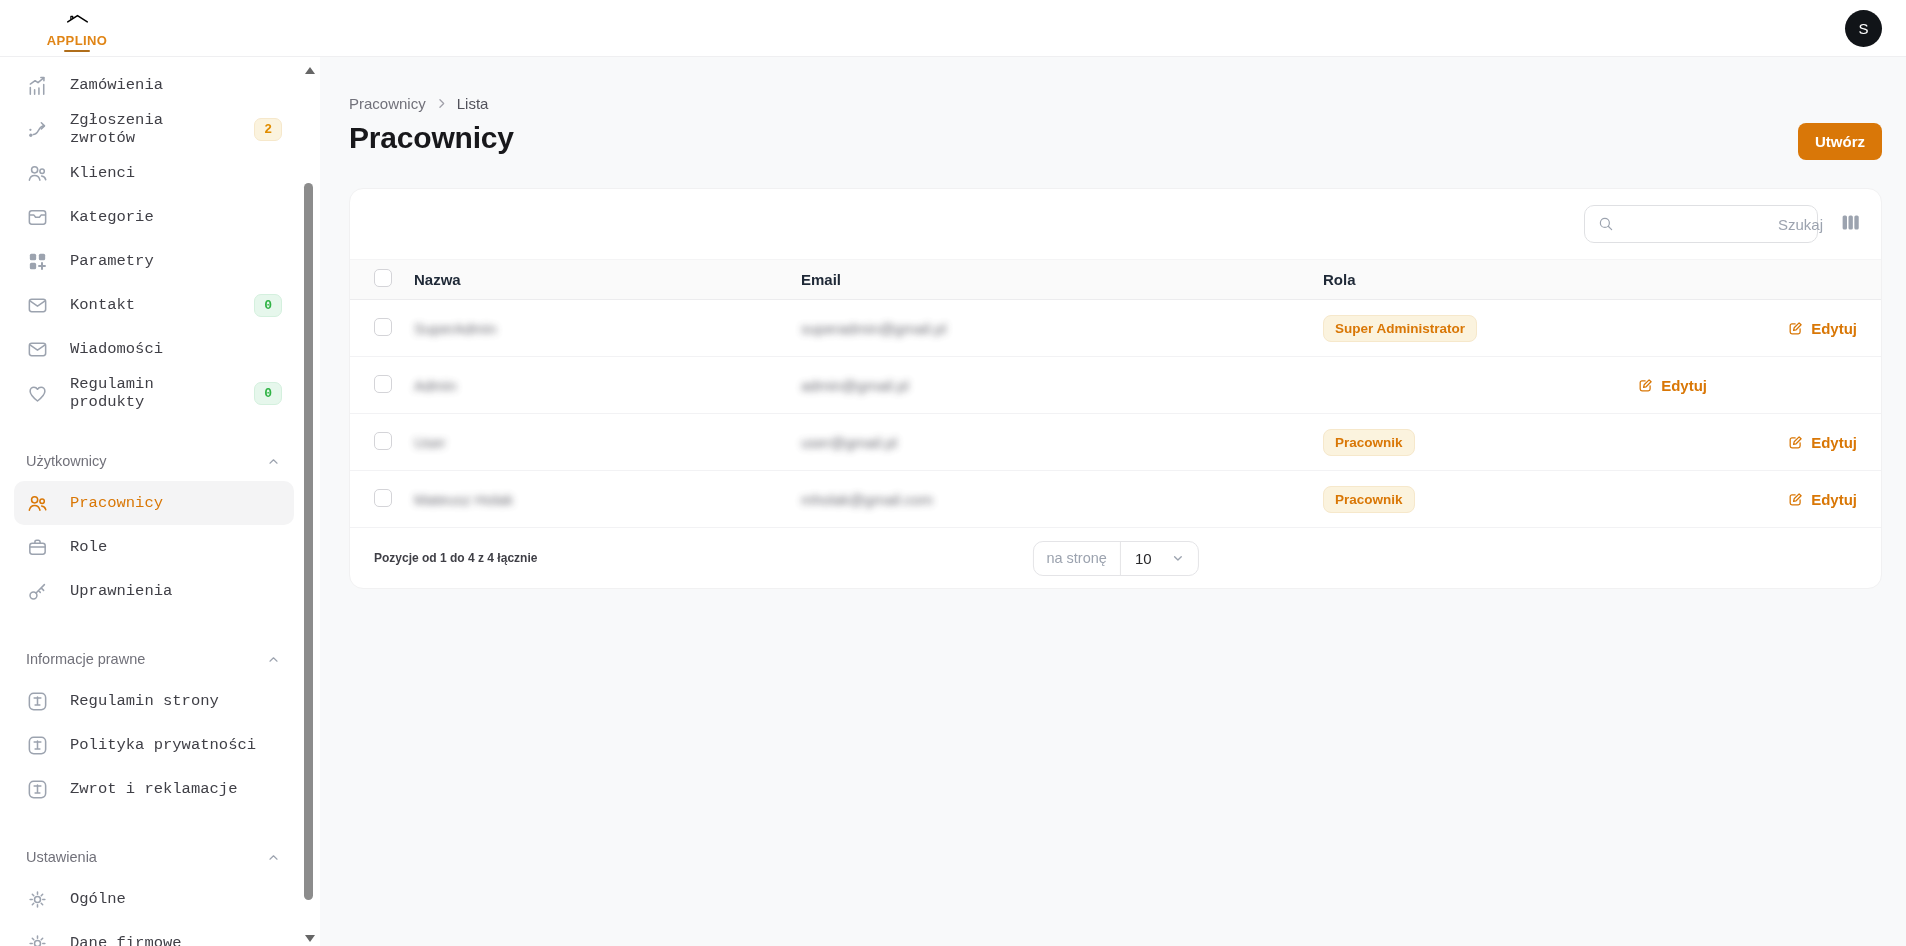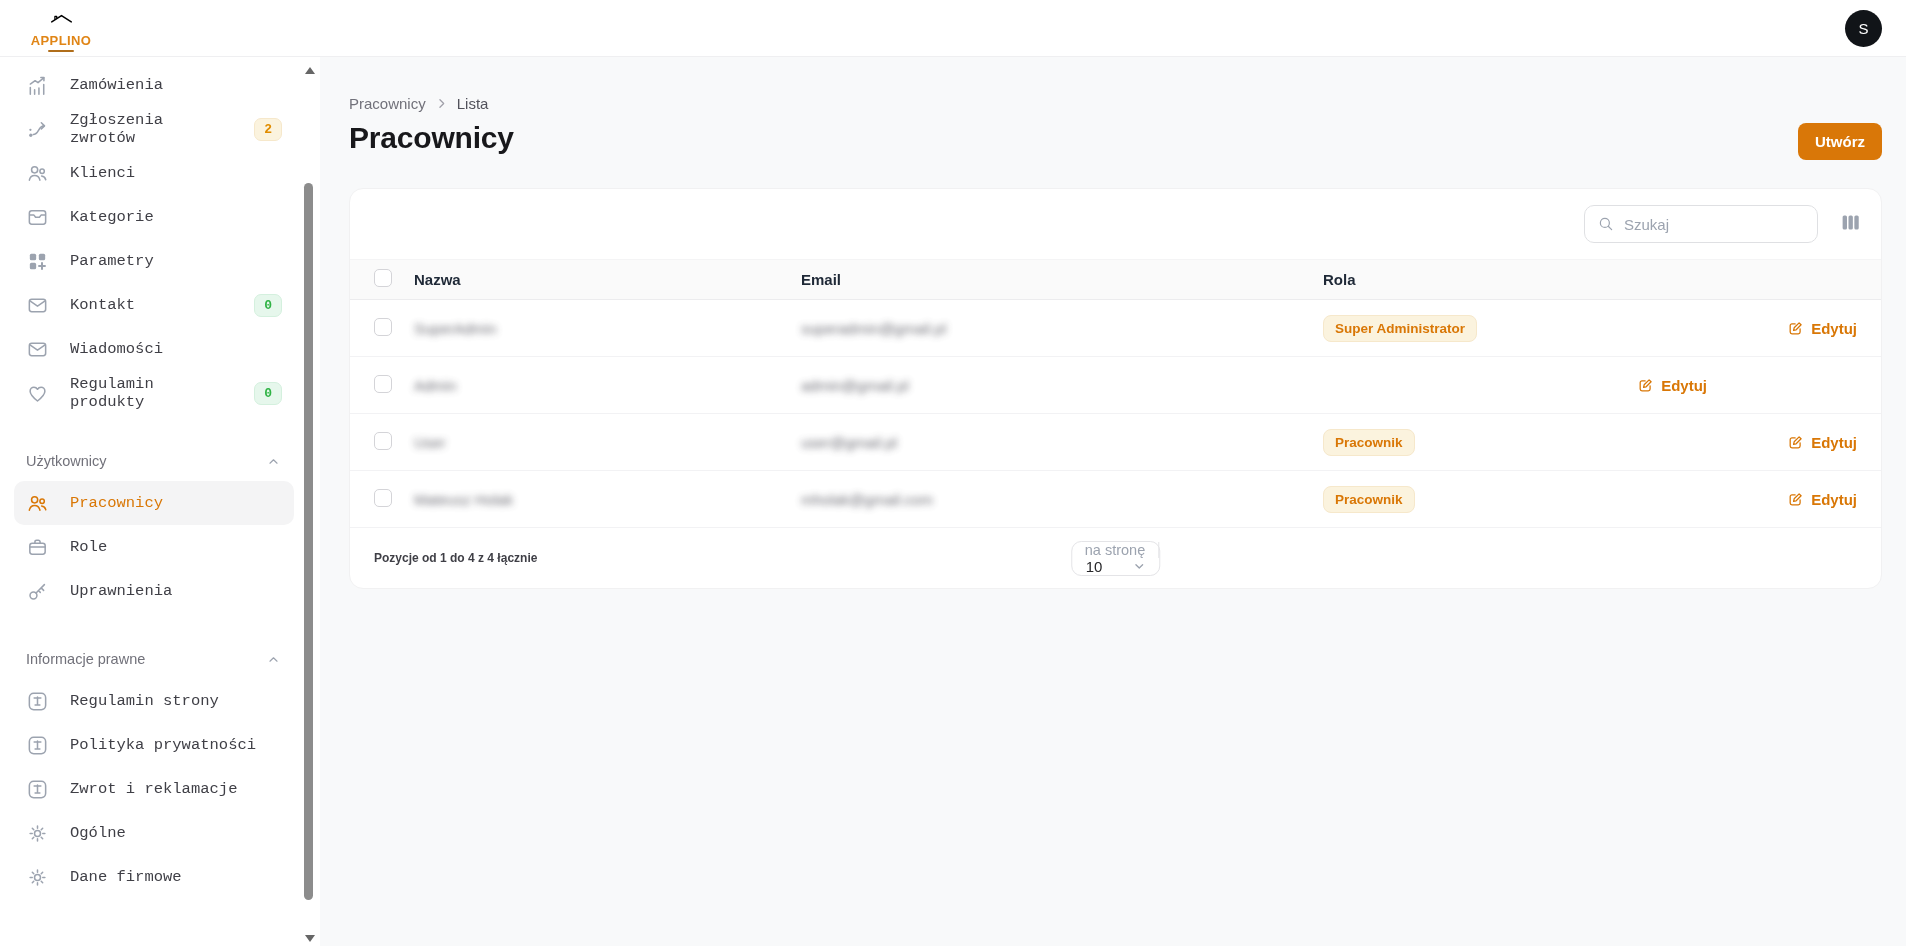--- a/index.html
+++ b/index.html
@@ -2,21 +2,21 @@
 <html><head>
 <meta charset="utf-8">
 <style>
   * { margin:0; padding:0; box-sizing:border-box; }
   html,body { width:1906px; height:946px; overflow:hidden;
     font-family:"Liberation Sans","DejaVu Sans",sans-serif; background:#F8F9FA; }
 
   
   .topbar { position:absolute; top:0; left:0; width:1906px; height:57px;
     background:#fff; border-bottom:1px solid #efeff1; z-index:20; }
-  .logo { position:absolute; left:22px; top:7px; width:78px; text-align:center; cursor:pointer; }
+  .logo { position:absolute; left:38px; top:7px; width:78px; text-align:center; cursor:pointer; }
   .logo-roof { display:block; margin:0 auto; }
   .logo-roof svg { width:40px; height:15px; fill:none; stroke:#E08516; }
   .logo-text { display:block; font-size:13px; font-weight:800; letter-spacing:.4px; color:#E08516; line-height:13px; }
   .logo-underline { display:block; width:26px; height:2px; background:#B06E1B; border-radius:2px; margin:3px auto 0; }
   .avatar { position:absolute; right:24px; top:10px; width:37px; height:37px; border-radius:50%;
     background:#111418; color:#fff; display:flex; align-items:center; justify-content:center;
     font-size:15px; font-weight:500; cursor:pointer; }
 
   
   .layout { position:absolute; top:57px; left:0; right:0; bottom:0; display:flex; }
@@ -59,21 +59,21 @@
   .create-btn { position:absolute; top:66px; right:24px; height:37px; padding:0 17px;
     background:#D97708; color:#fff; border:none; border-radius:8px; font-size:15px; font-weight:600;
     font-family:inherit; cursor:pointer; }
 
   
   .card { margin-top:33px; background:#fff; border:1px solid #f1f1f2; border-radius:14px; overflow:hidden; }
   .toolbar { height:70px; display:flex; align-items:center; justify-content:flex-end; gap:22px; padding:0 20px 0 24px; }
   .search { width:234px; height:38px; border:1px solid #dfe0e3; border-radius:10px; background:#fff;
     display:flex; align-items:center; gap:9px; padding:0 12px; }
   .search .icon { color:#9ca3af; } .search .icon svg { width:18px; height:18px; }
-  .search input { border:none; outline:none; flex:1; font-size:15px; font-family:inherit; color:#3f3f46; background:transparent; }
+  .search input { border:none; outline:none; flex:1; font-size:15px; font-family:inherit; color:#3f3f46; background:transparent;text-align:right; }
   .search input::placeholder { color:#9ca3af; }
   .cols-btn { background:none; border:none; color:#9ca3af; cursor:pointer; padding:0; }
   .cols-btn svg { width:21px; height:21px; }
 
   .grid-row { display:grid; grid-template-columns:64px 387px 522px 1fr 150px; align-items:center; }
   .thead { height:41px; background:#fafafa; border-top:1px solid #f4f4f5; border-bottom:1px solid #ececee;
     font-size:15px; font-weight:700; color:#1f2937; }
   .trow { height:57px; border-bottom:1px solid #f2f2f4; font-size:15px; color:#52525b; }
   .cell.cb { padding-left:24px; }
   .checkbox { display:inline-block; width:18px; height:18px; border:1.5px solid #d4d4d8; border-radius:5px;
@@ -81,21 +81,21 @@
   .blur { filter:blur(3.5px); opacity:.85; }
   .role-badge { display:inline-block; background:#FBF3DE; border:1px solid #F6E8CB; color:#D97706;
     font-size:13.5px; font-weight:600; padding:5px 11px; border-radius:8px; }
   .cell.edit { display:flex; justify-content:flex-end; padding-right:24px; }
   .edit-link { display:inline-flex; align-items:flex-start; gap:7px; color:#D97706; font-size:15px; font-weight:600; cursor:pointer; }
   .edit-link .icon svg { width:17px; height:17px; stroke-width:1.8; }
 
   .tfoot { position:relative; height:60px; display:flex; align-items:center; padding:0 24px; }
   .summary { font-size:12px; font-weight:600; color:#3f3f46; }
   .pagesize { position:absolute; left:50%; transform:translateX(-50%); display:flex; align-items:stretch;
-    height:35px; border:1px solid #e4e4e7; border-radius:10px; background:#fff;flex-direction:column; }
+    height:35px; border:1px solid #e4e4e7; border-radius:10px; background:#fff; }
   .ps-label { display:flex; align-items:center; padding:0 13px; color:#9ca3af; font-size:14.5px;
     border-right:1px solid #e4e4e7; }
   .ps-select { position:relative; display:flex; align-items:center; padding:0 46px 0 14px;
     font-size:15px; font-weight:500; color:#27272a; cursor:pointer; }
   .ps-chev { position:absolute; right:12px; color:#9ca3af; } .ps-chev svg { width:16px; height:16px; stroke-width:2; }
 </style>
 </head>
 <body>
 
 <header class="topbar">
@@ -266,20 +266,28 @@
           <span class="side-label">Polityka prywatności</span>
         </div>
         <div class="side-item">
           <span class="icon ">
             <svg viewBox="0 0 24 24">
               <rect x="3.5" y="3.5" width="17" height="17" rx="4.5"></rect>
               <path d="M12 7.3v7.4M8.5 8.4h7M9.5 15.6h5" stroke-linecap="round"></path>
             </svg>
           </span>
           <span class="side-label">Zwrot i reklamacje</span>
+        </div>
+        <div class="side-section">
+          <span>Ustawienia</span>
+          <span class="icon sec-chev">
+            <svg viewBox="0 0 24 24">
+              <path d="M7 14.5l5-5 5 5" stroke-linecap="round" stroke-linejoin="round"></path>
+            </svg>
+          </span>
         </div>
         <div class="side-item">
           <span class="icon ">
             <svg viewBox="0 0 24 24">
               <circle cx="12" cy="12" r="3.1"></circle>
               <path d="M12 4.3v2.2M12 17.5v2.2M4.3 12h2.2M17.5 12h2.2M6.6 6.6l1.5 1.5M15.9 15.9l1.5 1.5M17.4 6.6l-1.5 1.5M8.1 15.9l-1.5 1.5" stroke-linecap="round"></path>
             </svg>
           </span>
           <span class="side-label">Ogólne</span>
         </div>

